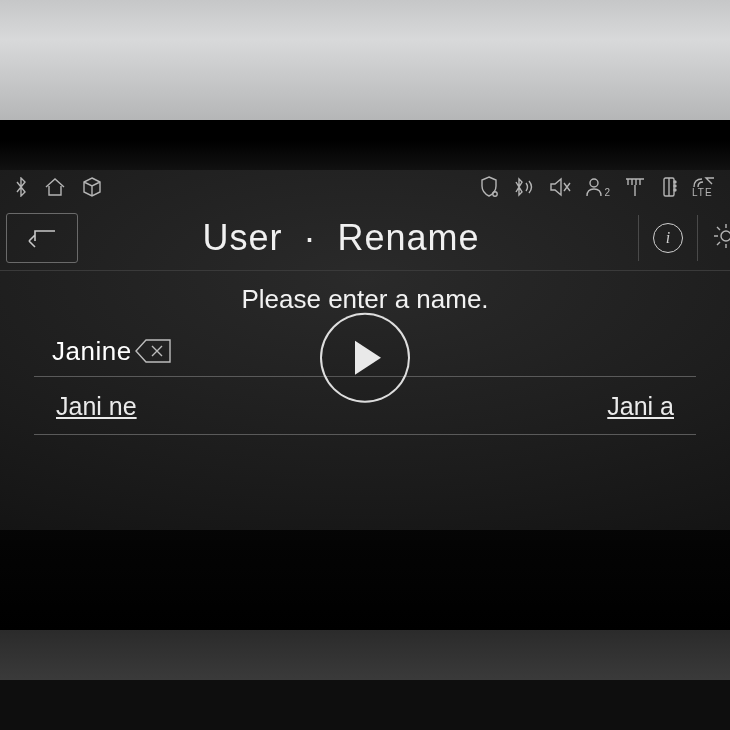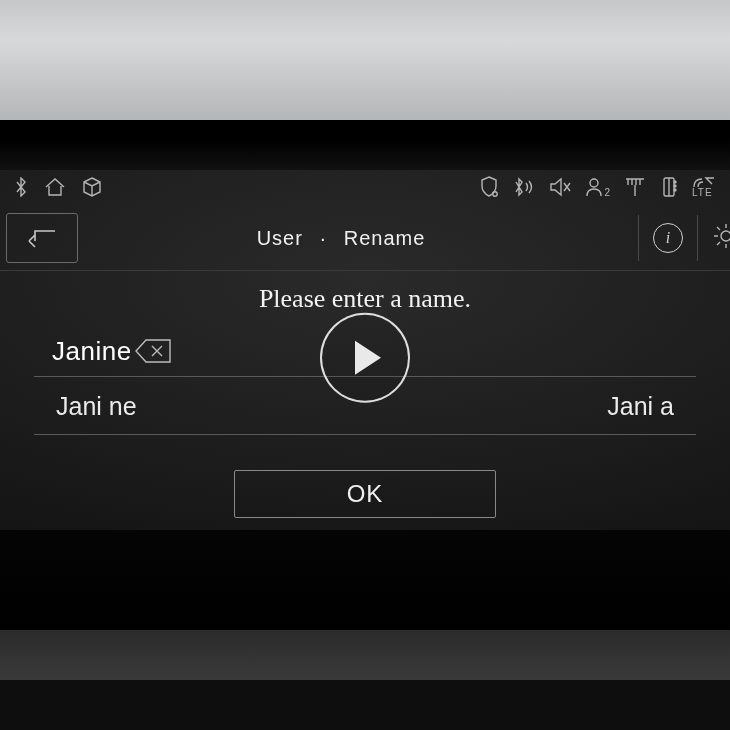--- a/index.html
+++ b/index.html
@@ -38,51 +38,51 @@
   .header{
     position:absolute;top:38px;left:0;right:0;height:60px;
     display:flex;align-items:center;
   }
   .back-btn{
     width:70px;height:48px;margin-left:6px;
     border:1px solid #6a6a6a;border-radius:3px;
     display:flex;align-items:center;justify-content:center;
   }
   .title{
-    flex:1;text-align:center;font-size:20px;letter-spacing:1px;color:#f0f0f0;font-weight:300;
+    flex:1;text-align:center;font-size:36px;letter-spacing:1px;color:#f0f0f0;font-weight:300;
     margin-left:-20px;
   }
   .title .dot{padding:0 10px;color:#f0f0f0;}
   .hdr-right{display:flex;align-items:center;gap:0;}
   .hdr-sep{width:1px;height:46px;background:#4a4a4a;margin:0 14px;}
   .info-btn{width:28px;height:28px;border:1.5px solid #cfcfcf;border-radius:50%;display:flex;align-items:center;justify-content:center;font-size:16px;font-style:italic;font-family:Georgia,serif;color:#cfcfcf;}
   .settings-partial{width:18px;overflow:hidden;}
   .hr-top{position:absolute;left:0;right:0;top:100px;height:1px;background:#3a3a3a;}
   .prompt{
     position:absolute;top:114px;left:0;right:0;text-align:center;
-    font-size:26px;color:#f2f2f2;font-weight:300;font-family:Liberation Serif, serif;
+    font-size:26px;color:#f2f2f2;font-weight:300;
   }
   .input-row{
     position:absolute;top:156px;left:34px;right:34px;height:50px;
     border-bottom:1px solid #5a5a5a;
     display:flex;align-items:center;gap:2px;
     font-size:26px;color:#fff;
   }
   .input-val{padding-left:18px;letter-spacing:.5px;}
   .del-btn{
     display:flex;align-items:center;
   }
   .sug-row{
     position:absolute;top:208px;left:34px;right:34px;height:56px;
     border-bottom:1px solid #5a5a5a;
     display:flex;align-items:center;justify-content:space-between;
     font-size:25px;color:#eaeaea;
     padding:0 22px;
   }
-  .sug-item{flex:1;text-align:center;}
+  .sug-item{flex:1;text-align:center;text-decoration:underline;}
   .sug-item:first-child{text-align:left;}
   .sug-item:last-child{text-align:right;}
   .ok-btn{
     position:absolute;left:50%;top:300px;transform:translateX(-50%);
     width:260px;height:46px;
     border:1px solid #888;border-radius:2px;
     display:flex;align-items:center;justify-content:center;
     font-size:24px;letter-spacing:1px;color:#f0f0f0;
   }
   .play-overlay{
@@ -216,22 +216,19 @@
             </svg>
         </span>
       </span>
     </div>
 
     <div class="sug-row">
       <span class="sug-item">Jani ne</span>
       <span class="sug-item">Jani a</span>
     </div>
 
-    <div class="ok-btn">
-      <span>OK</span>
-    </div>
 
   </div>
 
   <div class="play-overlay">
     <div class="play-tri"></div>
   </div>
 </div>
 
 </body></html>

